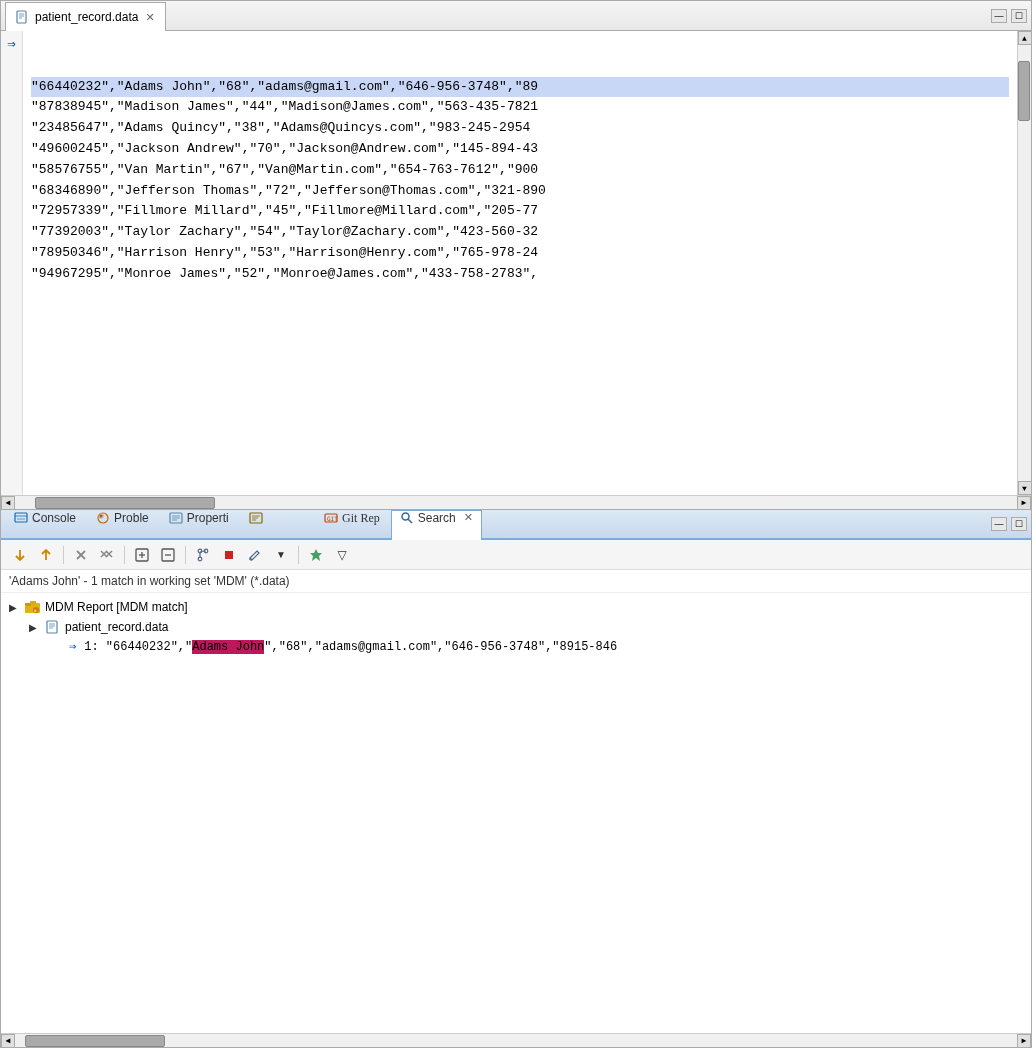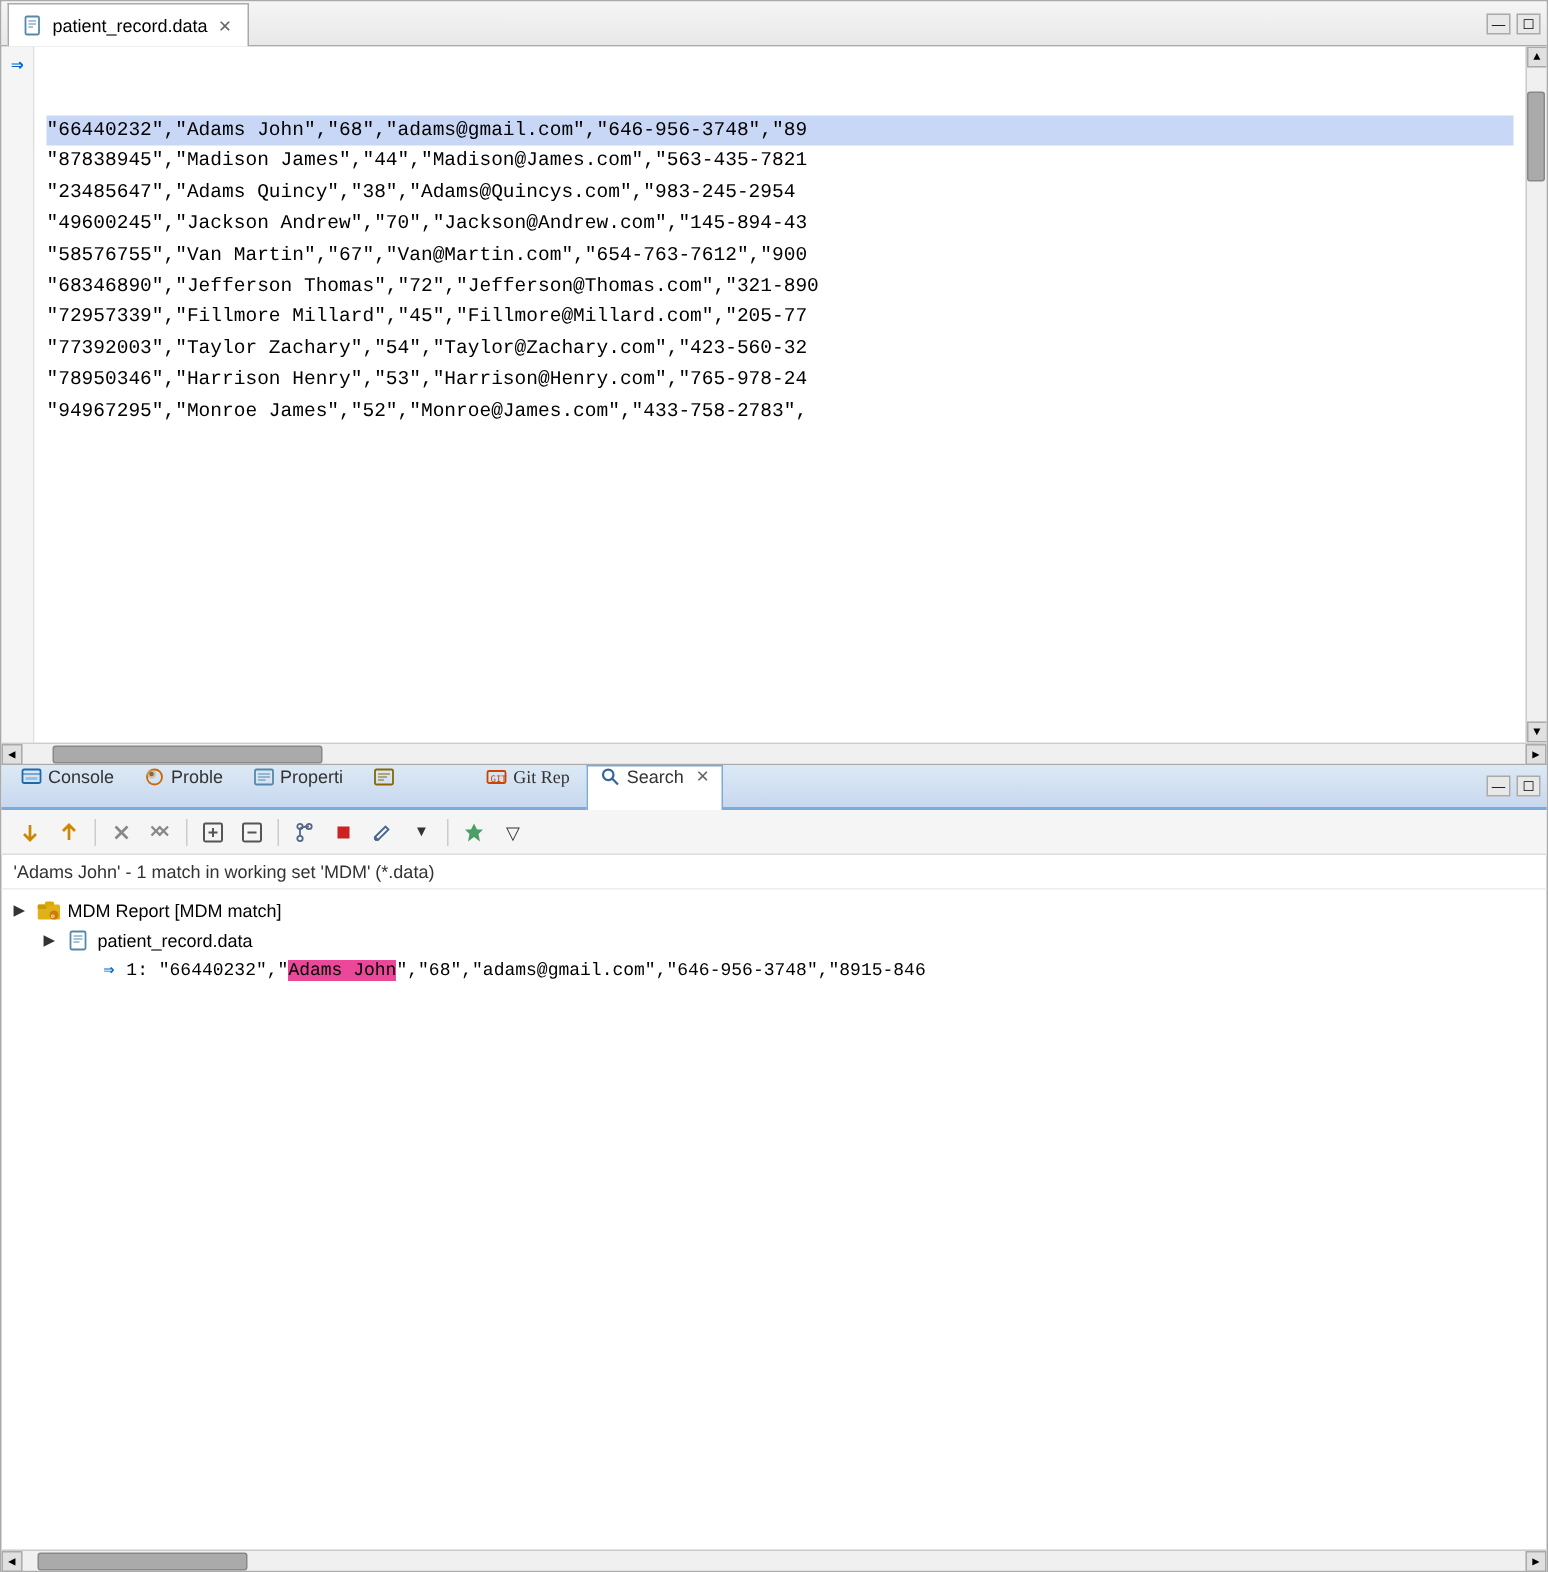--- a/index.html
+++ b/index.html
@@ -311,21 +311,21 @@
       color: #000;
     }
 
     .result-arrow {
       color: #0066cc;
       font-weight: bold;
       flex-shrink: 0;
     }
 
     .result-highlight {
-      background-color: #ec4899;
+      background-color: #be185d;
       font-weight: normal;
     }
 
     .bottom-hscroll {
       height: 14px;
       background: #f0f0f0;
       border-top: 1px solid #cccccc;
       display: flex;
       align-items: center;
     }

